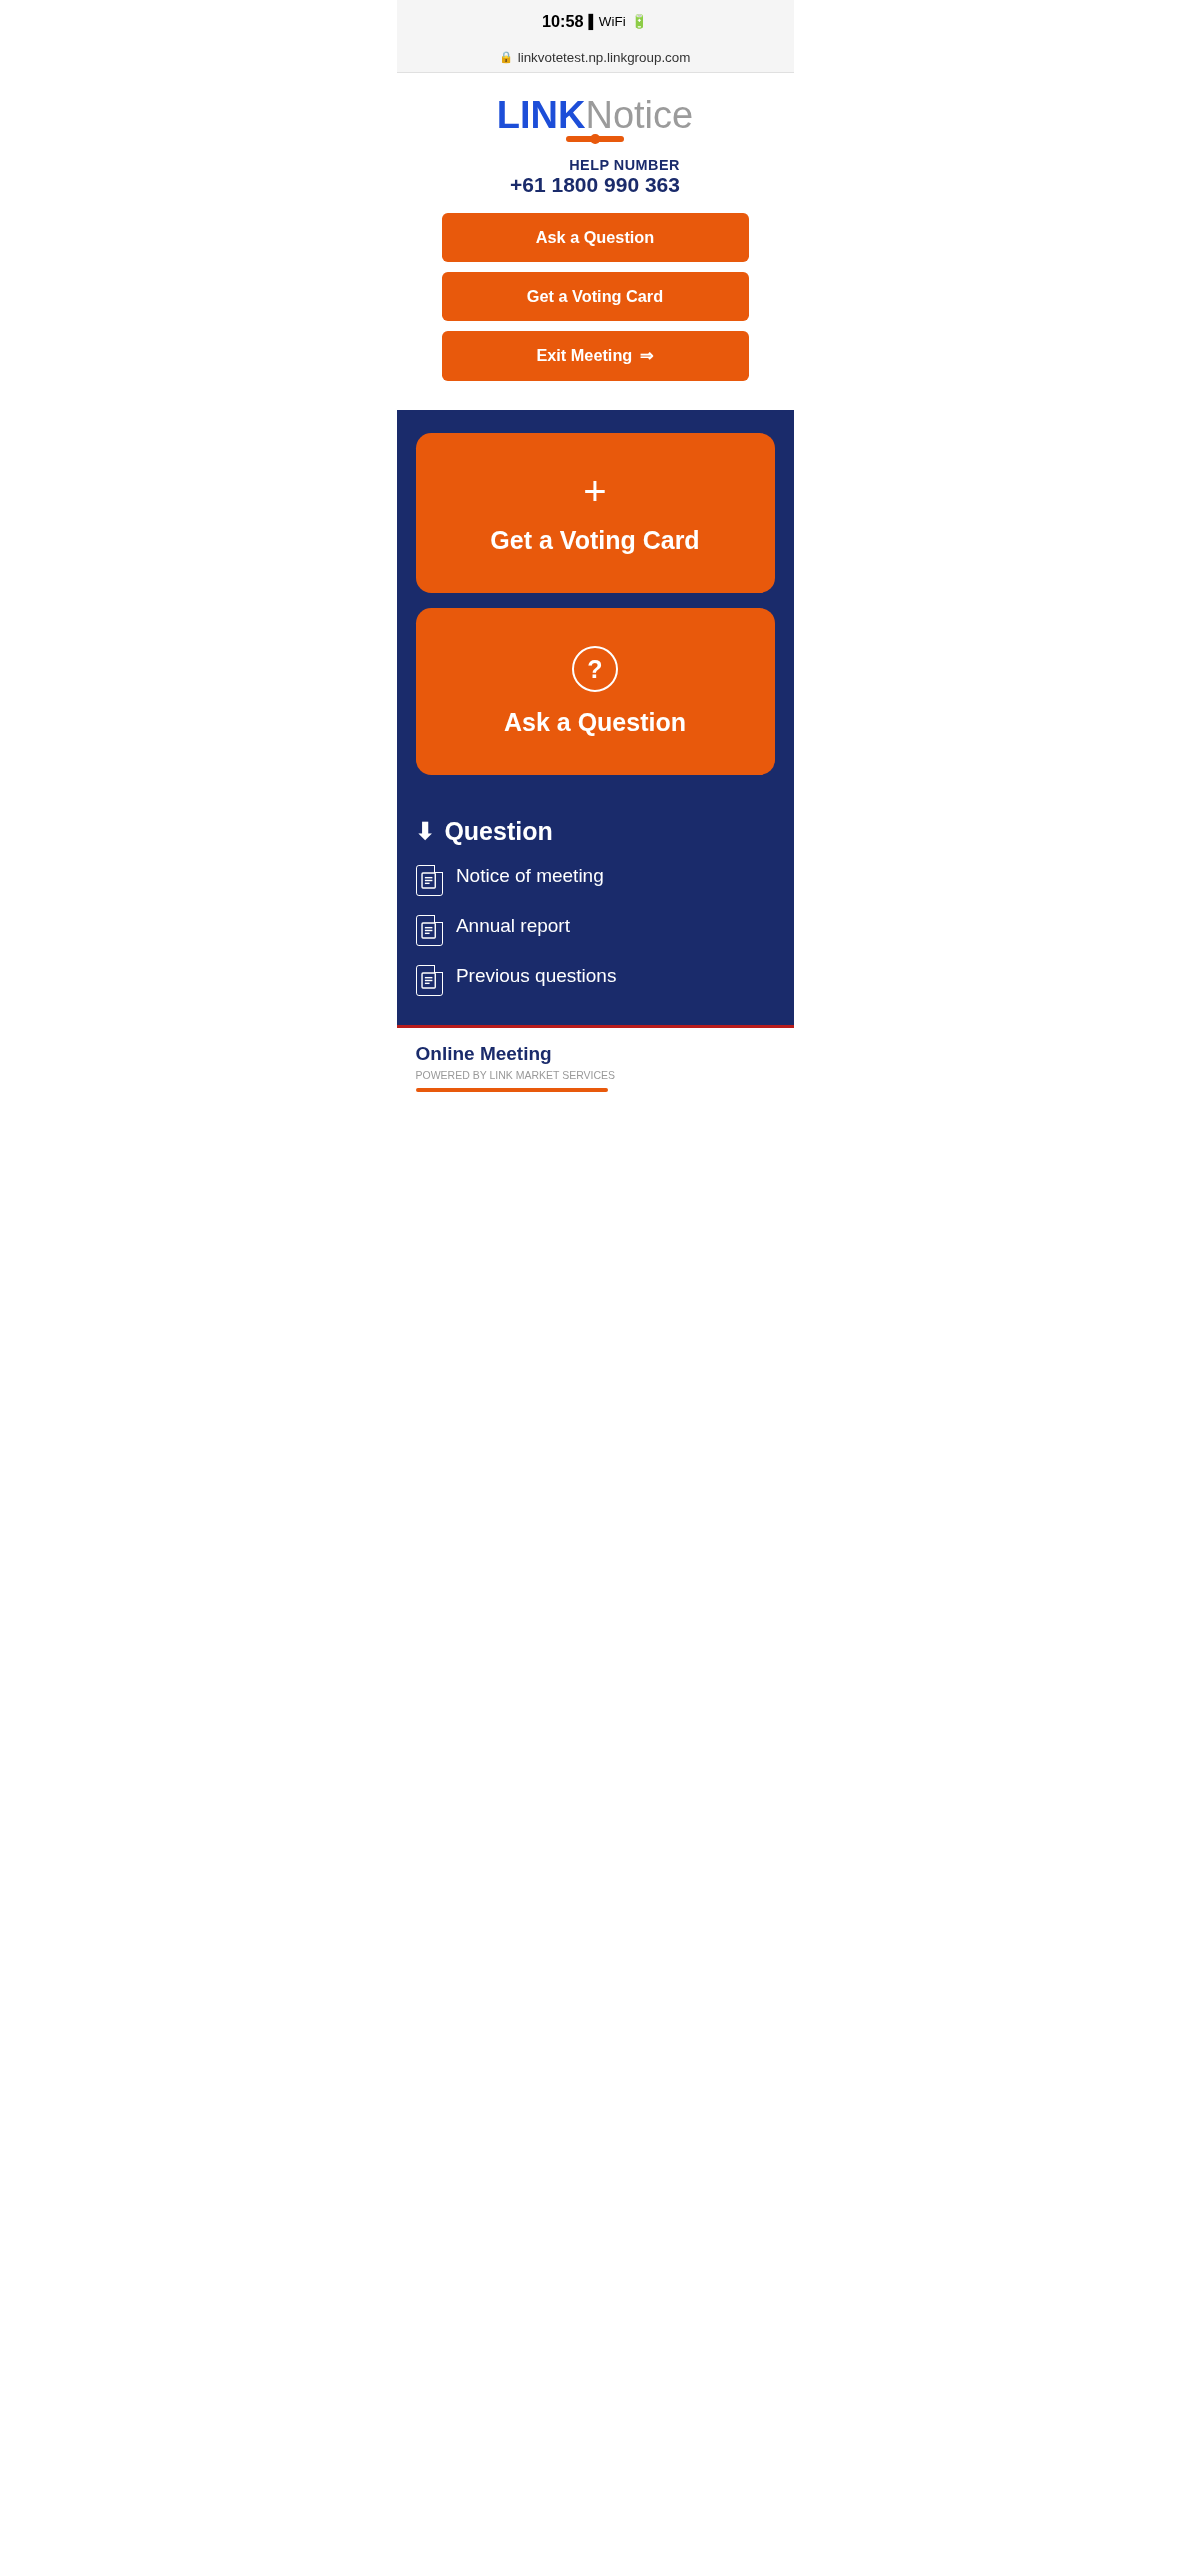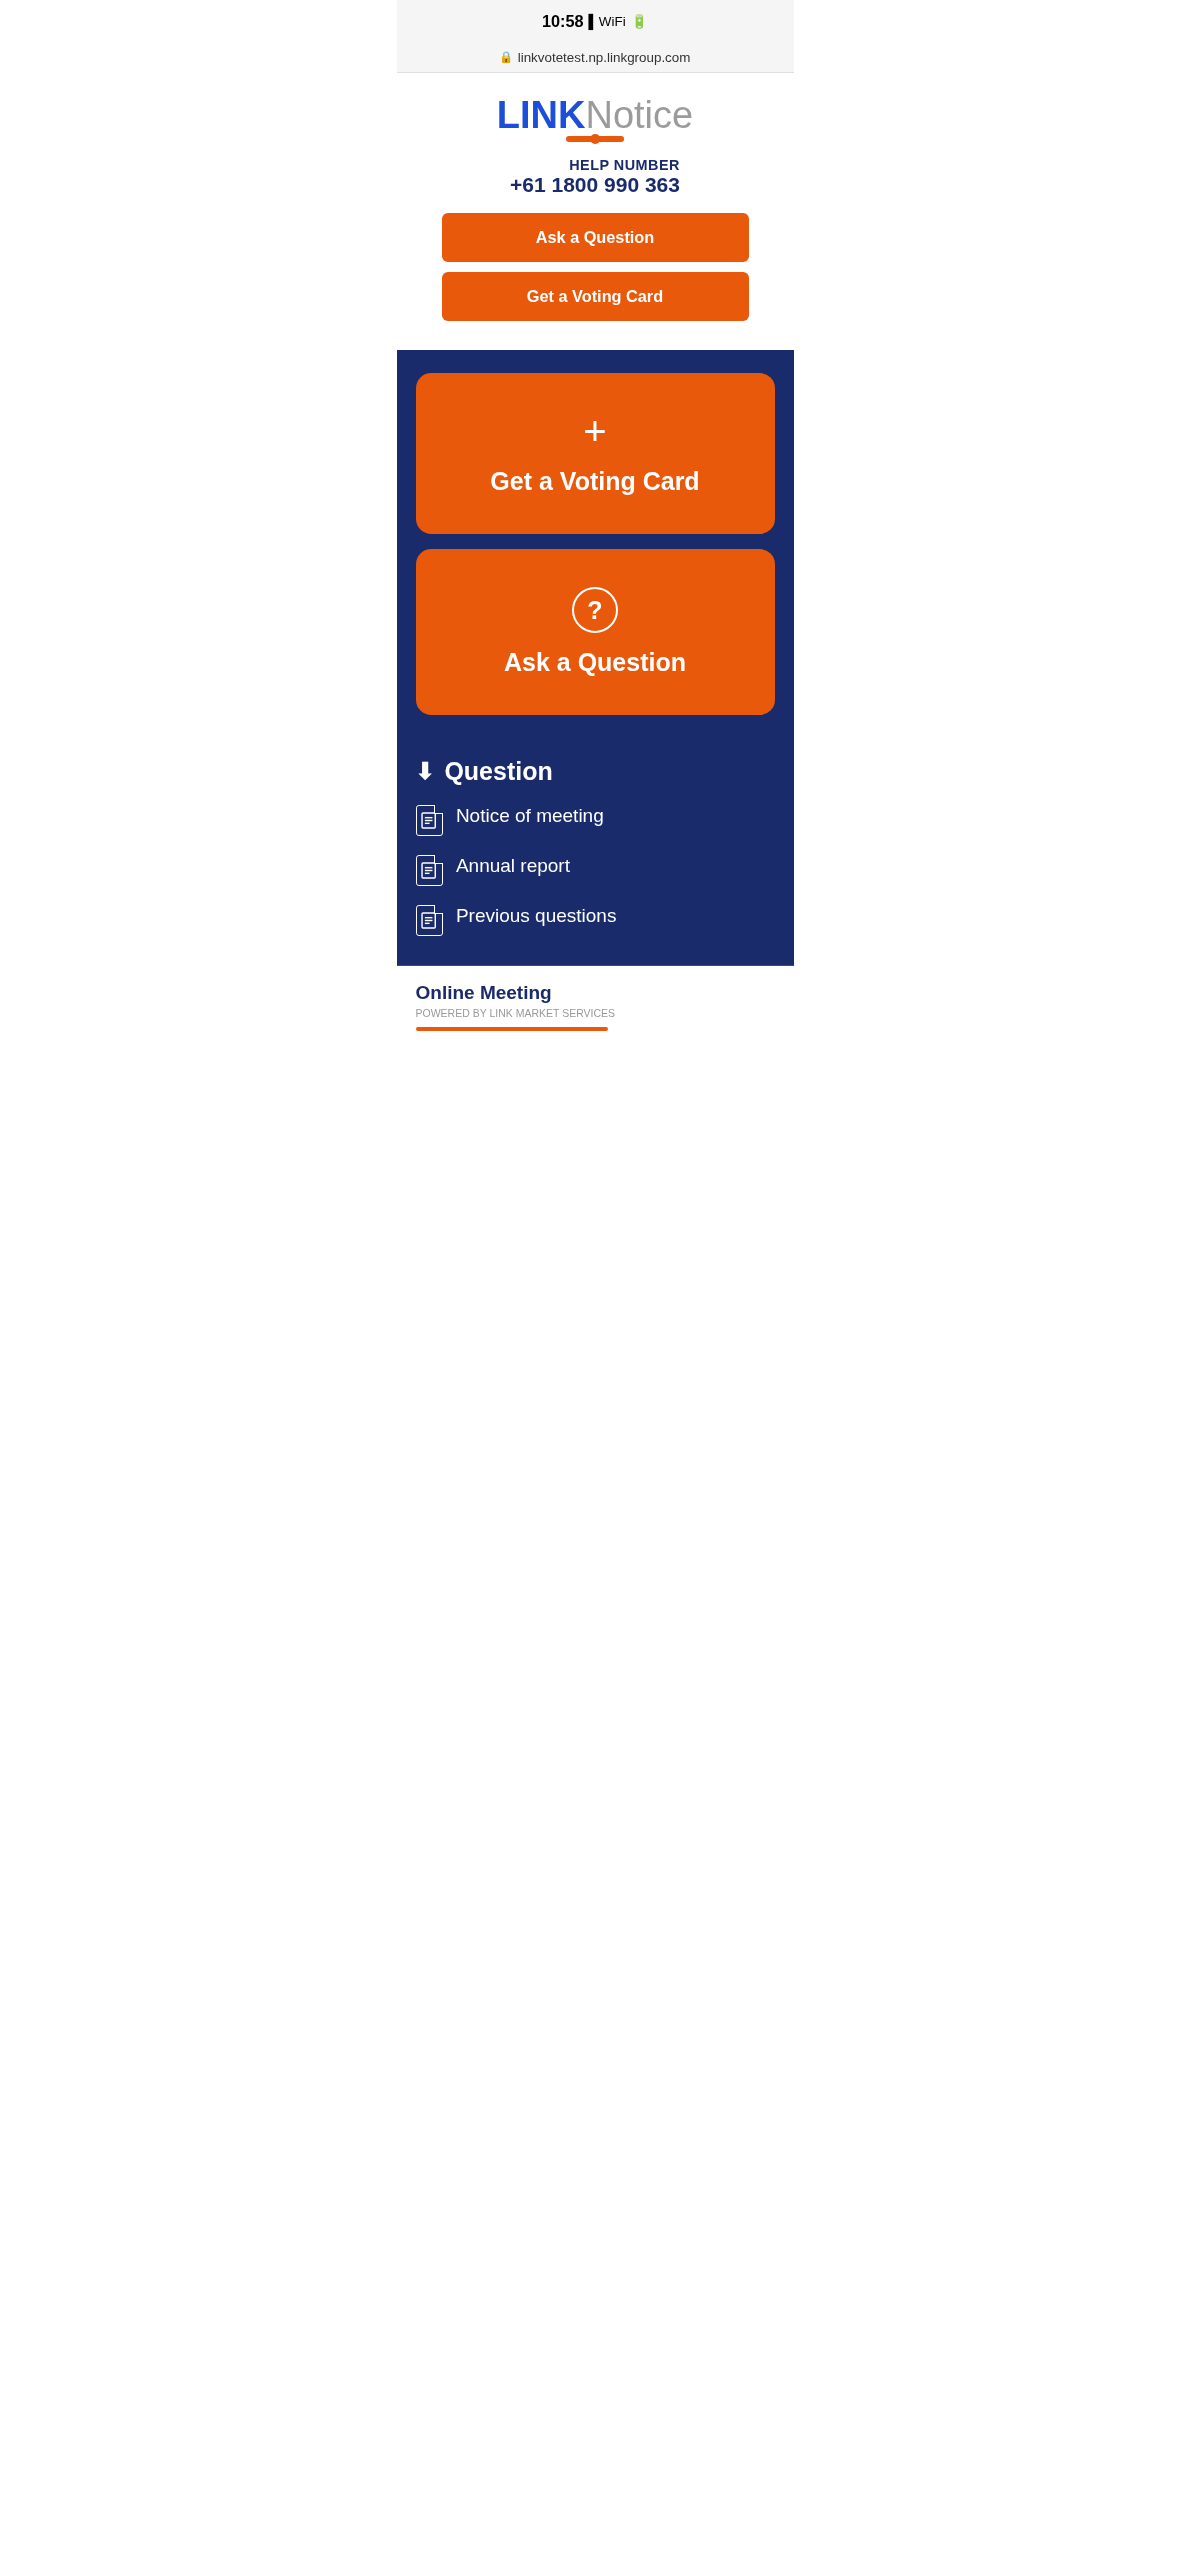--- a/index.html
+++ b/index.html
@@ -270,21 +270,21 @@
       height: 7.7px;
       border-left: 1.9px solid #fff;
       border-bottom: 1.9px solid #fff;
       background: #1a2b6b;
     }
 
     
     .footer-section {
       background: #fff;
       padding: 15.3px 19px 7.7px;
-      border-top: 1px solid #b91c1c;
+      border-top: 3px solid #b91c1c;
     }
 
     .footer-title {
       font-size: 19px;
       font-weight: 700;
       color: #1a2b6b;
     }
 
     .footer-powered {
       font-size: 10.5px;
@@ -328,20 +328,24 @@
   </div>
 
   <div class="help-section">
     <div class="help-label">HELP NUMBER</div>
     <div class="help-number">+61 1800 990 363</div>
   </div>
 
   <div class="action-buttons">
     <button class="action-btn">Ask a Question</button>
     <button class="action-btn">Get a Voting Card</button>
+    <button class="action-btn">
+      <span>Exit Meeting</span>
+      <span>⇒</span>
+    </button>
   </div>
 </div>
 
 <div class="dark-section">
   <button class="card-btn">
     <div class="card-btn-icon">+</div>
     <div class="card-btn-label">Get a Voting Card</div>
   </button>
 
   <button class="card-btn">

